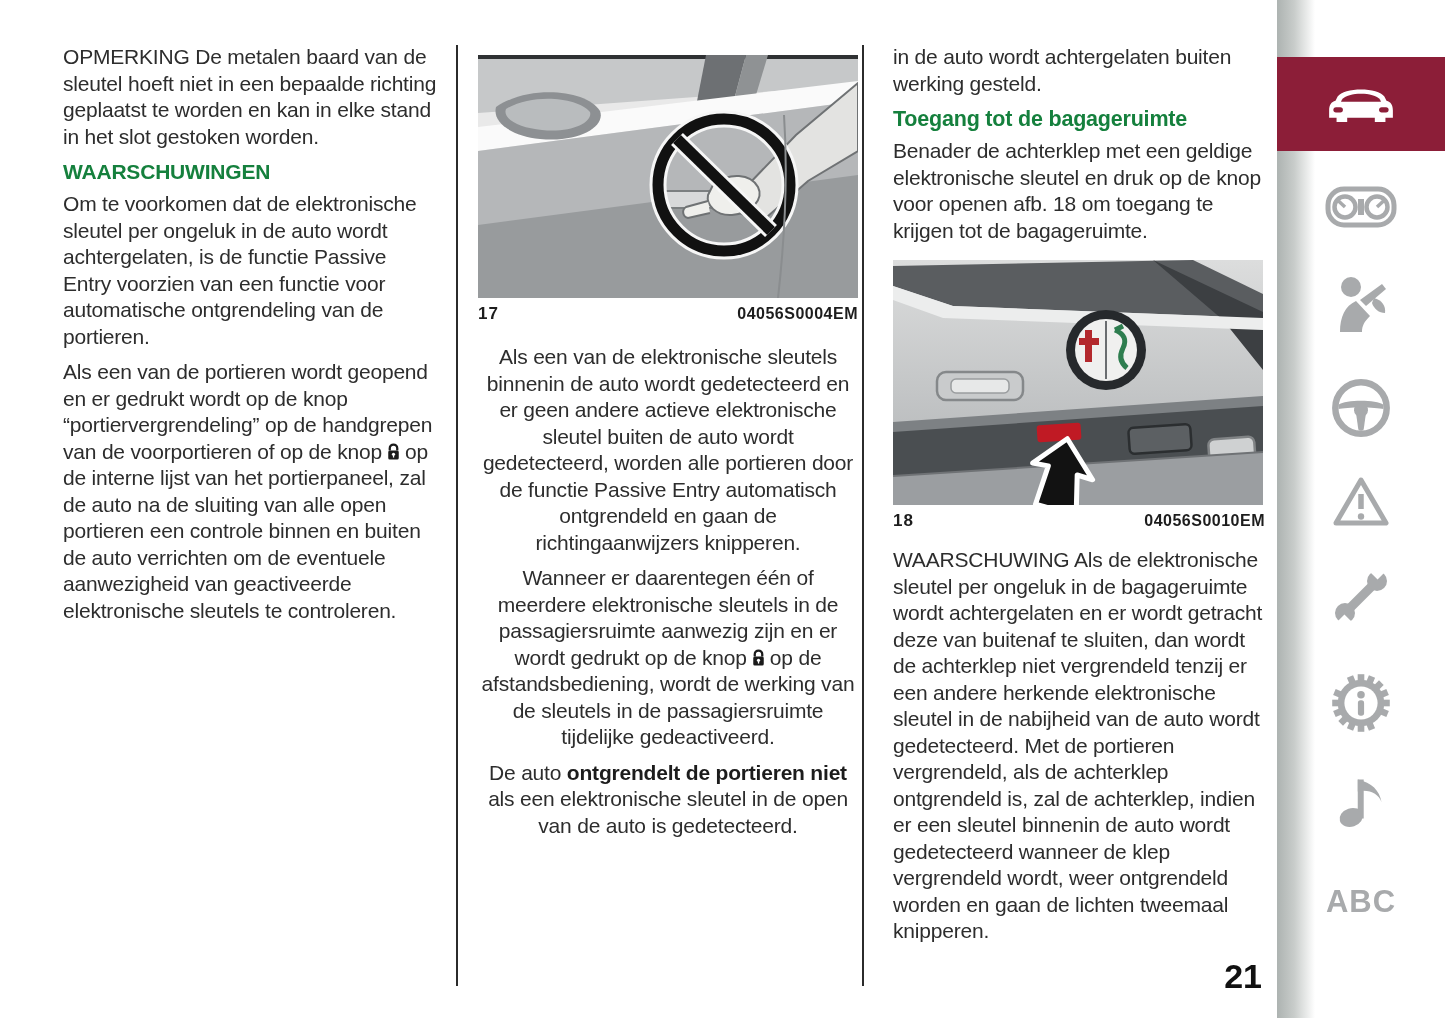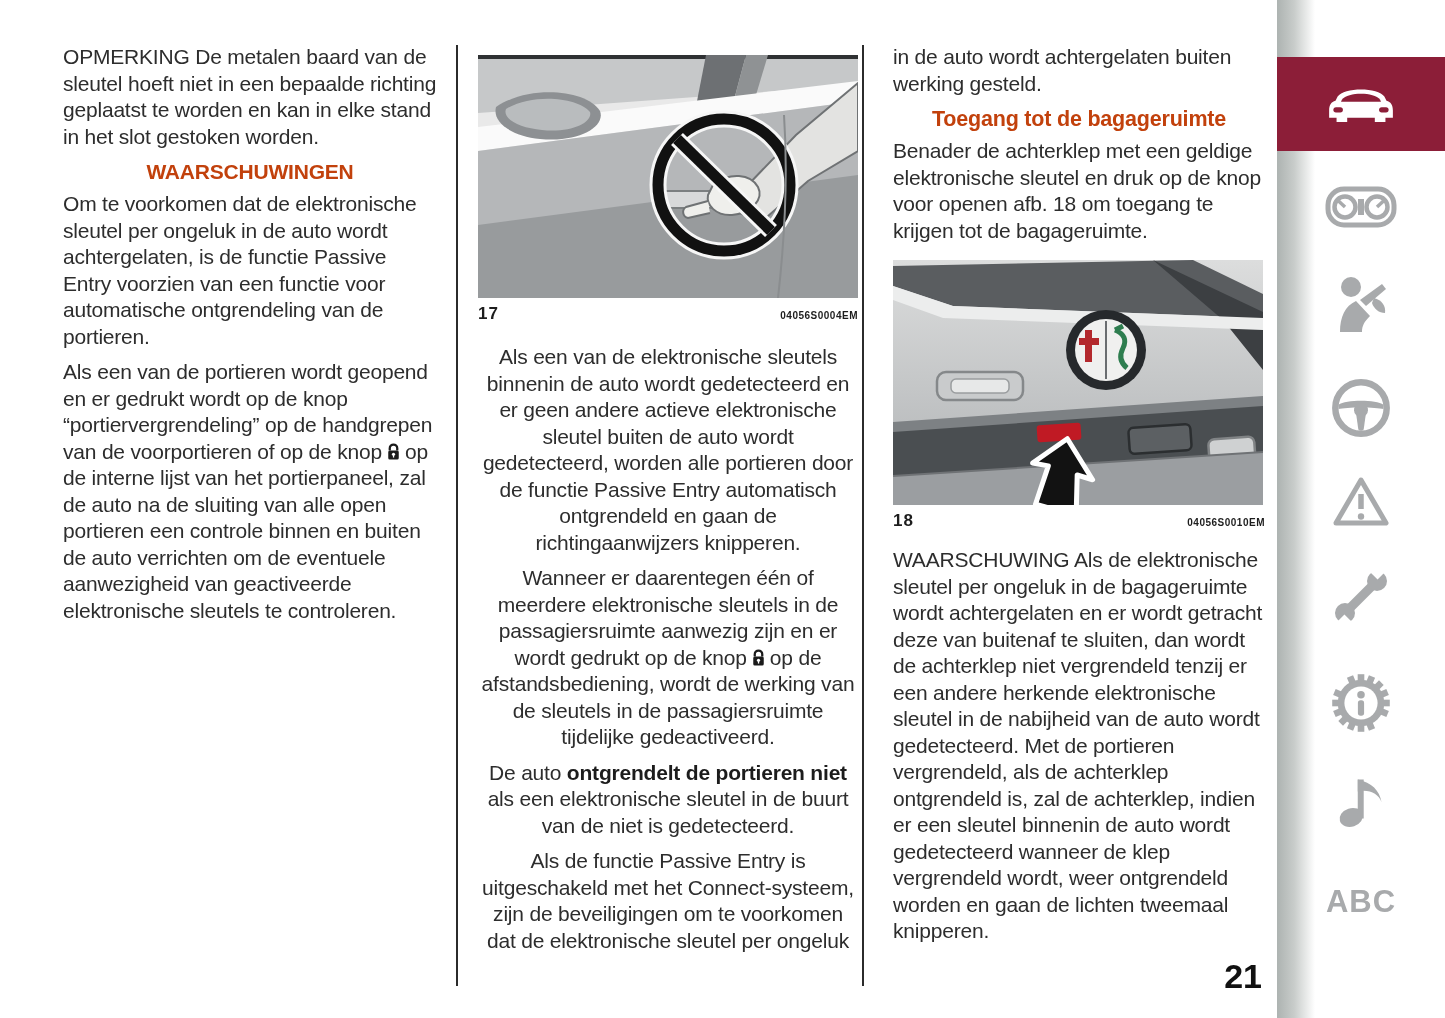--- a/index.html
+++ b/index.html
@@ -9,35 +9,35 @@
     background:#ffffff; overflow:hidden;
     font-family:"Liberation Sans", sans-serif;
     color:#2d2d2d;
   }
   .col { position:absolute; }
   .col p {
     font-size:21px; line-height:26.5px; letter-spacing:-0.2px;
     margin-bottom:9px; color:#2d2d2d;
   }
   .red-heading {
-    color:#c2410c; font-weight:bold; font-size:21px; line-height:26px;
-    margin:4px 0 6px 0; letter-spacing:-0.2px;text-align:center;
+    color:#15803d; font-weight:bold; font-size:21px; line-height:26px;
+    margin:4px 0 6px 0; letter-spacing:-0.2px;
   }
   .red-heading.caps { text-transform:none; font-size:21.5px; }
   .vdiv {
     position:absolute; top:45px; height:941px; width:1.5px; background:#2b2b2b;
   }
   figure { margin:0; }
   .figbox { display:block; }
   .figcaption-row {
     display:flex; justify-content:space-between; align-items:baseline;
     margin-top:6px; margin-bottom:20px;
   }
   .fig-label { font-weight:bold; font-size:17px; color:#1d1d1d; letter-spacing:1px; }
-  .fig-code  { font-weight:bold; font-size:10px; color:#1d1d1d; letter-spacing:0.5px; }
+  .fig-code  { font-weight:bold; font-size:16px; color:#1d1d1d; letter-spacing:0.5px; }
   .lock { display:inline-block; vertical-align:-2px; margin:0 4px; }
   b.inlinebold { font-weight:bold; color:#1c1c1c; }
   .page-number {
     position:absolute; right:183px; bottom:22px;
     font-size:34px; font-weight:bold; color:#111; letter-spacing:0;
   }
   
   .edge-gradient {
     position:absolute; left:1277px; top:0; width:38px; height:1018px;
     background:linear-gradient(to right, #adb3b1 0%, #c8ccca 45%, #ffffff 100%);
@@ -111,22 +111,21 @@
         <span class="fig-code">04056S0004EM</span>
       </div>
     </figure>
     <p>Als een van de elektronische sleutels binnenin de auto wordt gedetecteerd en er geen andere actieve elektronische sleutel buiten de auto wordt gedetecteerd, worden alle portieren door de functie Passive Entry automatisch ontgrendeld en gaan de richtingaanwijzers knipperen.</p>
     <p><span>Wanneer er daarentegen één of meerdere elektronische sleutels in de passagiersruimte aanwezig zijn en er wordt gedrukt op de knop</span><svg class="lock" viewBox="0 0 20 24" width="15" height="18">
           <path d="M5 10 V7 a5 5 0 0 1 10 0 v3" fill="none" stroke="#1a1a1a" stroke-width="3"></path>
           <rect x="3" y="10" width="14" height="12" rx="2" fill="#1a1a1a"></rect>
           <circle cx="10" cy="15" r="2.1" fill="#fff"></circle>
           <rect x="9.2" y="15" width="1.7" height="4.4" fill="#fff"></rect>
         </svg><span>op de afstandsbediening, wordt de werking van de sleutels in de passagiersruimte tijdelijke gedeactiveerd.</span></p>
-    <p><span>De auto </span><b class="inlinebold">ontgrendelt de portieren niet</b><span> als een elektronische sleutel in de buurt van de niet is gedetecteerd.</span></p>
-    <p>Als de functie Passive Entry is uitgeschakeld met het Connect-systeem, zijn de beveiligingen om te voorkomen dat de elektronische sleutel per ongeluk</p>
+    <p><span>De auto </span><b class="inlinebold">ontgrendelt de portieren niet</b><span> als een elektronische sleutel in de open van de auto is gedetecteerd.</span></p>
   </div>
 
   <div class="vdiv" style="left:862px;"></div>
 
   <div class="col" style="left:893px; top:44px; width:372px;">
     <p>in de auto wordt achtergelaten buiten werking gesteld.</p>
     <h2 class="red-heading caps">Toegang tot de bagageruimte</h2>
     <p>Benader de achterklep met een geldige elektronische sleutel en druk op de knop voor openen afb. 18 om toegang te krijgen tot de bagageruimte.</p>
     <figure style="margin-top:16px;">
       <svg class="figbox" width="370" height="245" viewBox="0 0 370 245">

